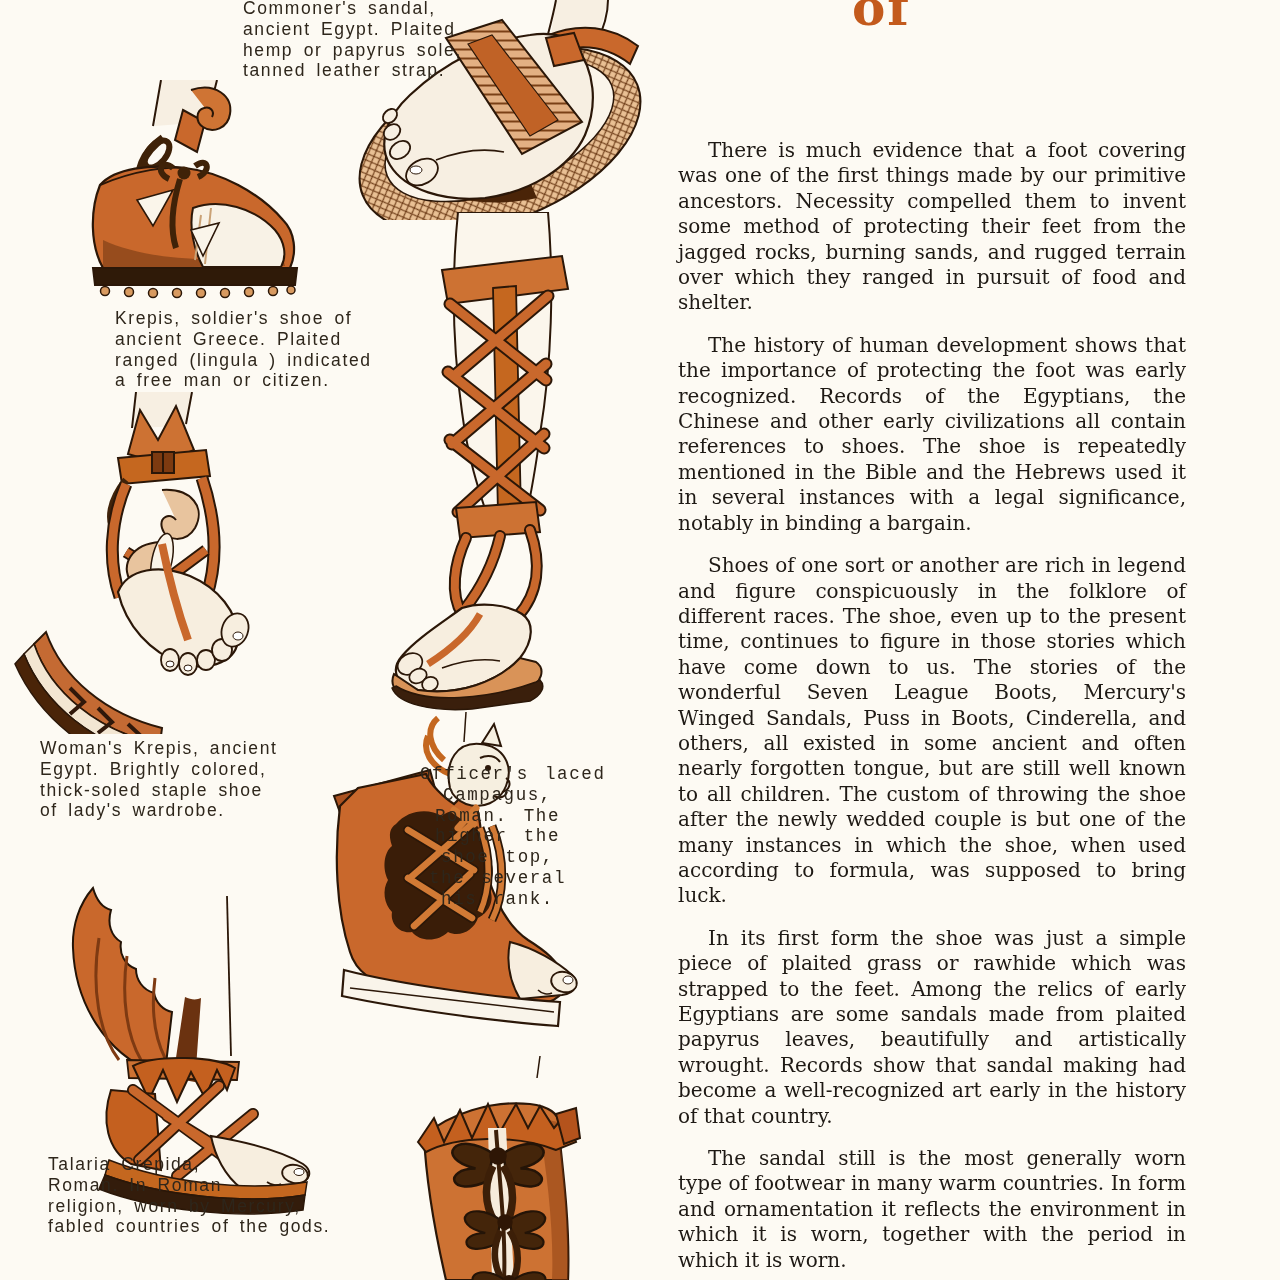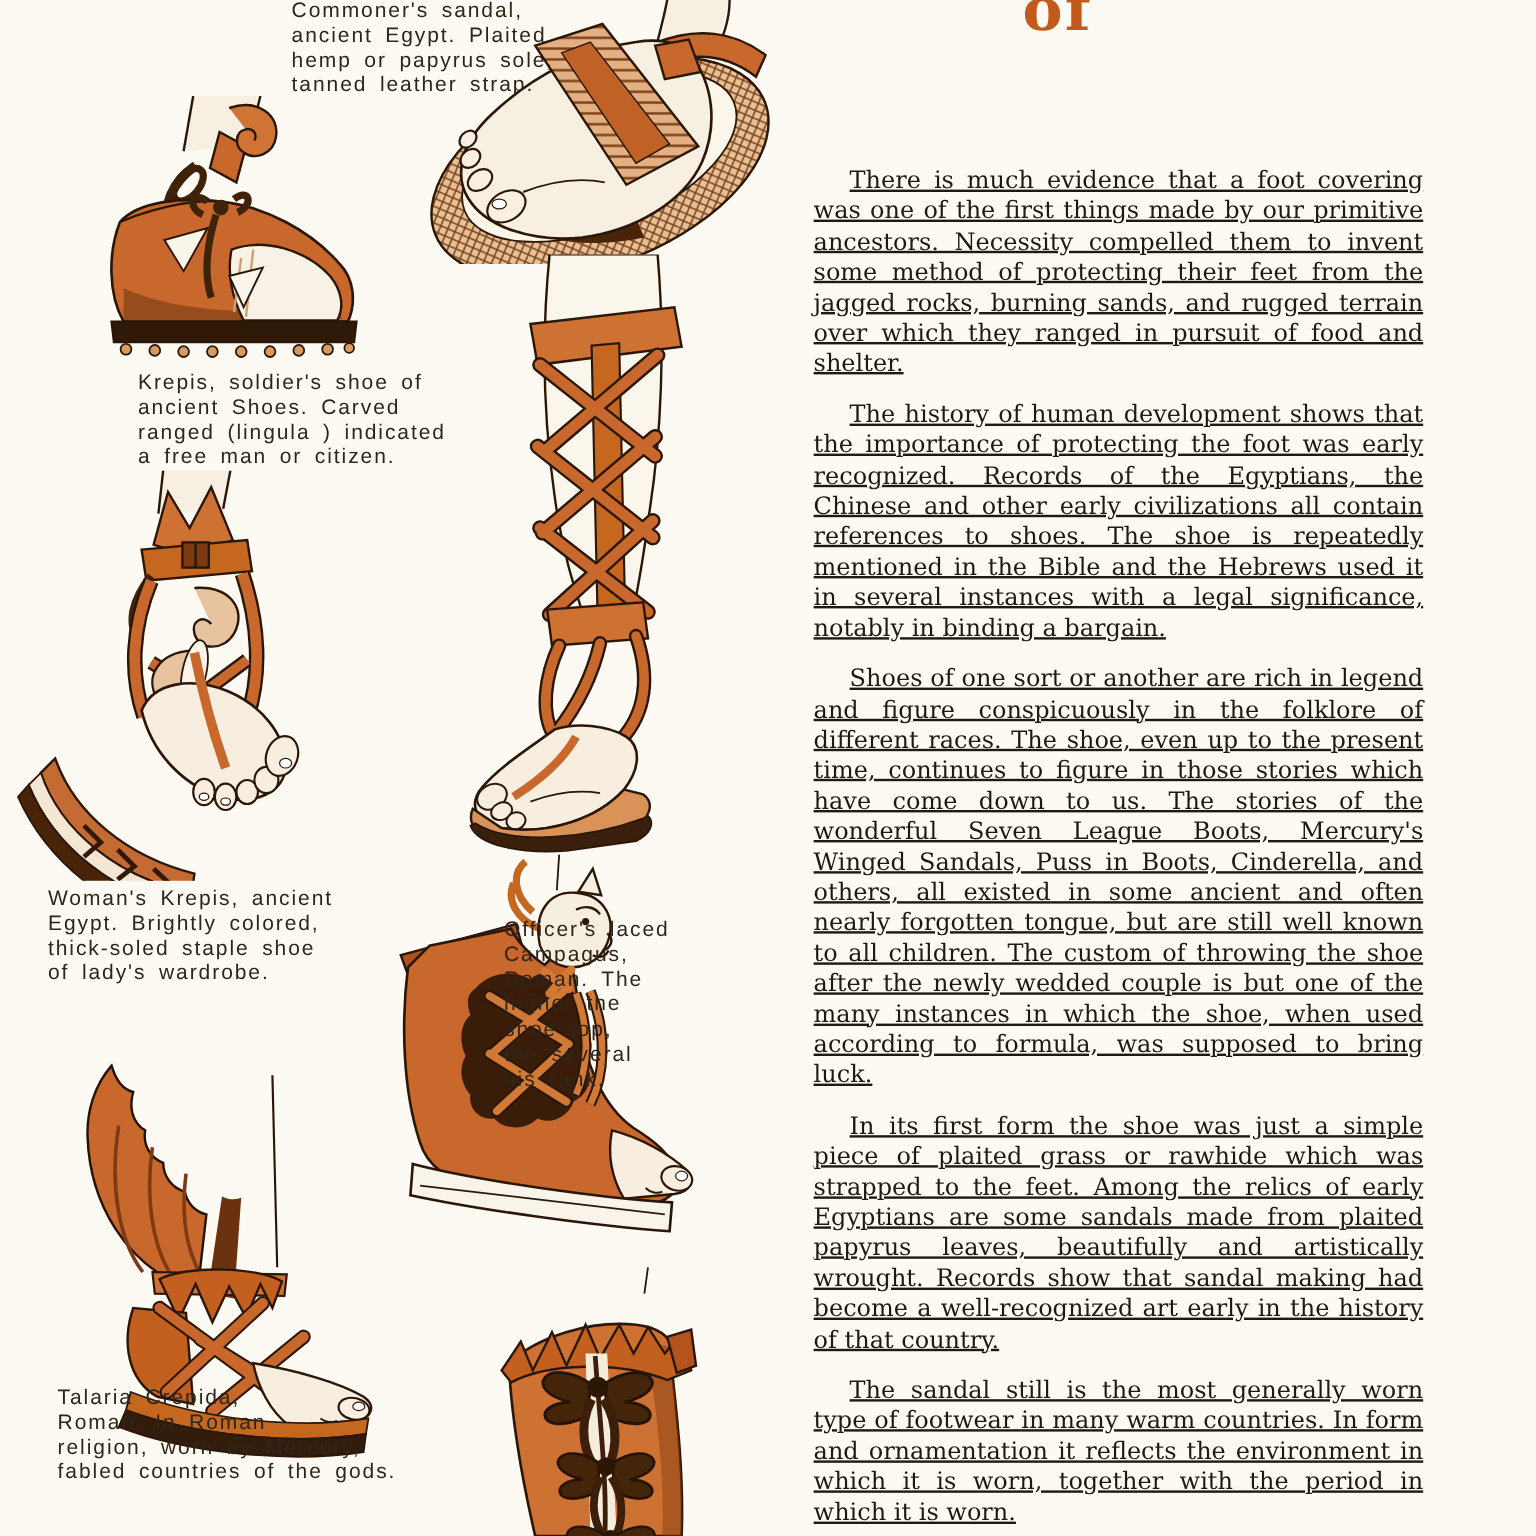--- a/index.html
+++ b/index.html
@@ -14,28 +14,28 @@
     font-family:"DejaVu Serif", serif;font-weight:bold;white-space:nowrap;
   }
   #title-of{top:-22px;left:852px;font-size:50px;letter-spacing:2px;}
   #title-your-shoes{top:26px;left:782px;font-size:47px;letter-spacing:6px;}
   
   .caption{
     position:absolute;color:#2e261b;font-size:17.5px;line-height:20.8px;
     letter-spacing:1.6px;word-spacing:4px;white-space:nowrap;
   }
   .caption span{display:block;}
-  .caption.right{text-align:left;}
+  .caption.right{text-align:center;font-family:Liberation Mono, monospace;}
   
   #article{
     position:absolute;left:678px;top:138px;width:508px;
     font-family:"DejaVu Serif", serif;font-size:20px;line-height:25.4px;
     color:#1e1914;text-align:justify;
   }
-  #article p{margin:0 0 17px 0;text-indent:30px;text-decoration:underline;}
+  #article p{margin:0 0 17px 0;text-indent:30px;}
   
   .illo{position:absolute;}
   .illo svg{display:block;}
 </style>
 </head>
 <body>
 
 <div id="page">
 
   <div class="title-line" id="title-of">of</div>
@@ -343,21 +343,21 @@
 
   <div class="caption" style="left:243px;top:-2px">
     <span>Commoner's sandal,</span>
     <span>ancient Egypt.  Plaited</span>
     <span>hemp or papyrus sole,</span>
     <span>tanned leather strap.</span>
   </div>
 
   <div class="caption" style="left:115px;top:308px">
     <span>Krepis, soldier's shoe of</span>
-    <span>ancient Shoes.  Carved</span>
+    <span>ancient Greece.  Plaited</span>
     <span>ranged (lingula ) indicated</span>
     <span>a free man or citizen.</span>
   </div>
 
 
   <div class="caption" style="left:40px;top:738px">
     <span>Woman's Krepis, ancient</span>
     <span>Egypt.  Brightly colored,</span>
     <span>thick-soled staple shoe</span>
     <span>of lady's wardrobe.</span>

